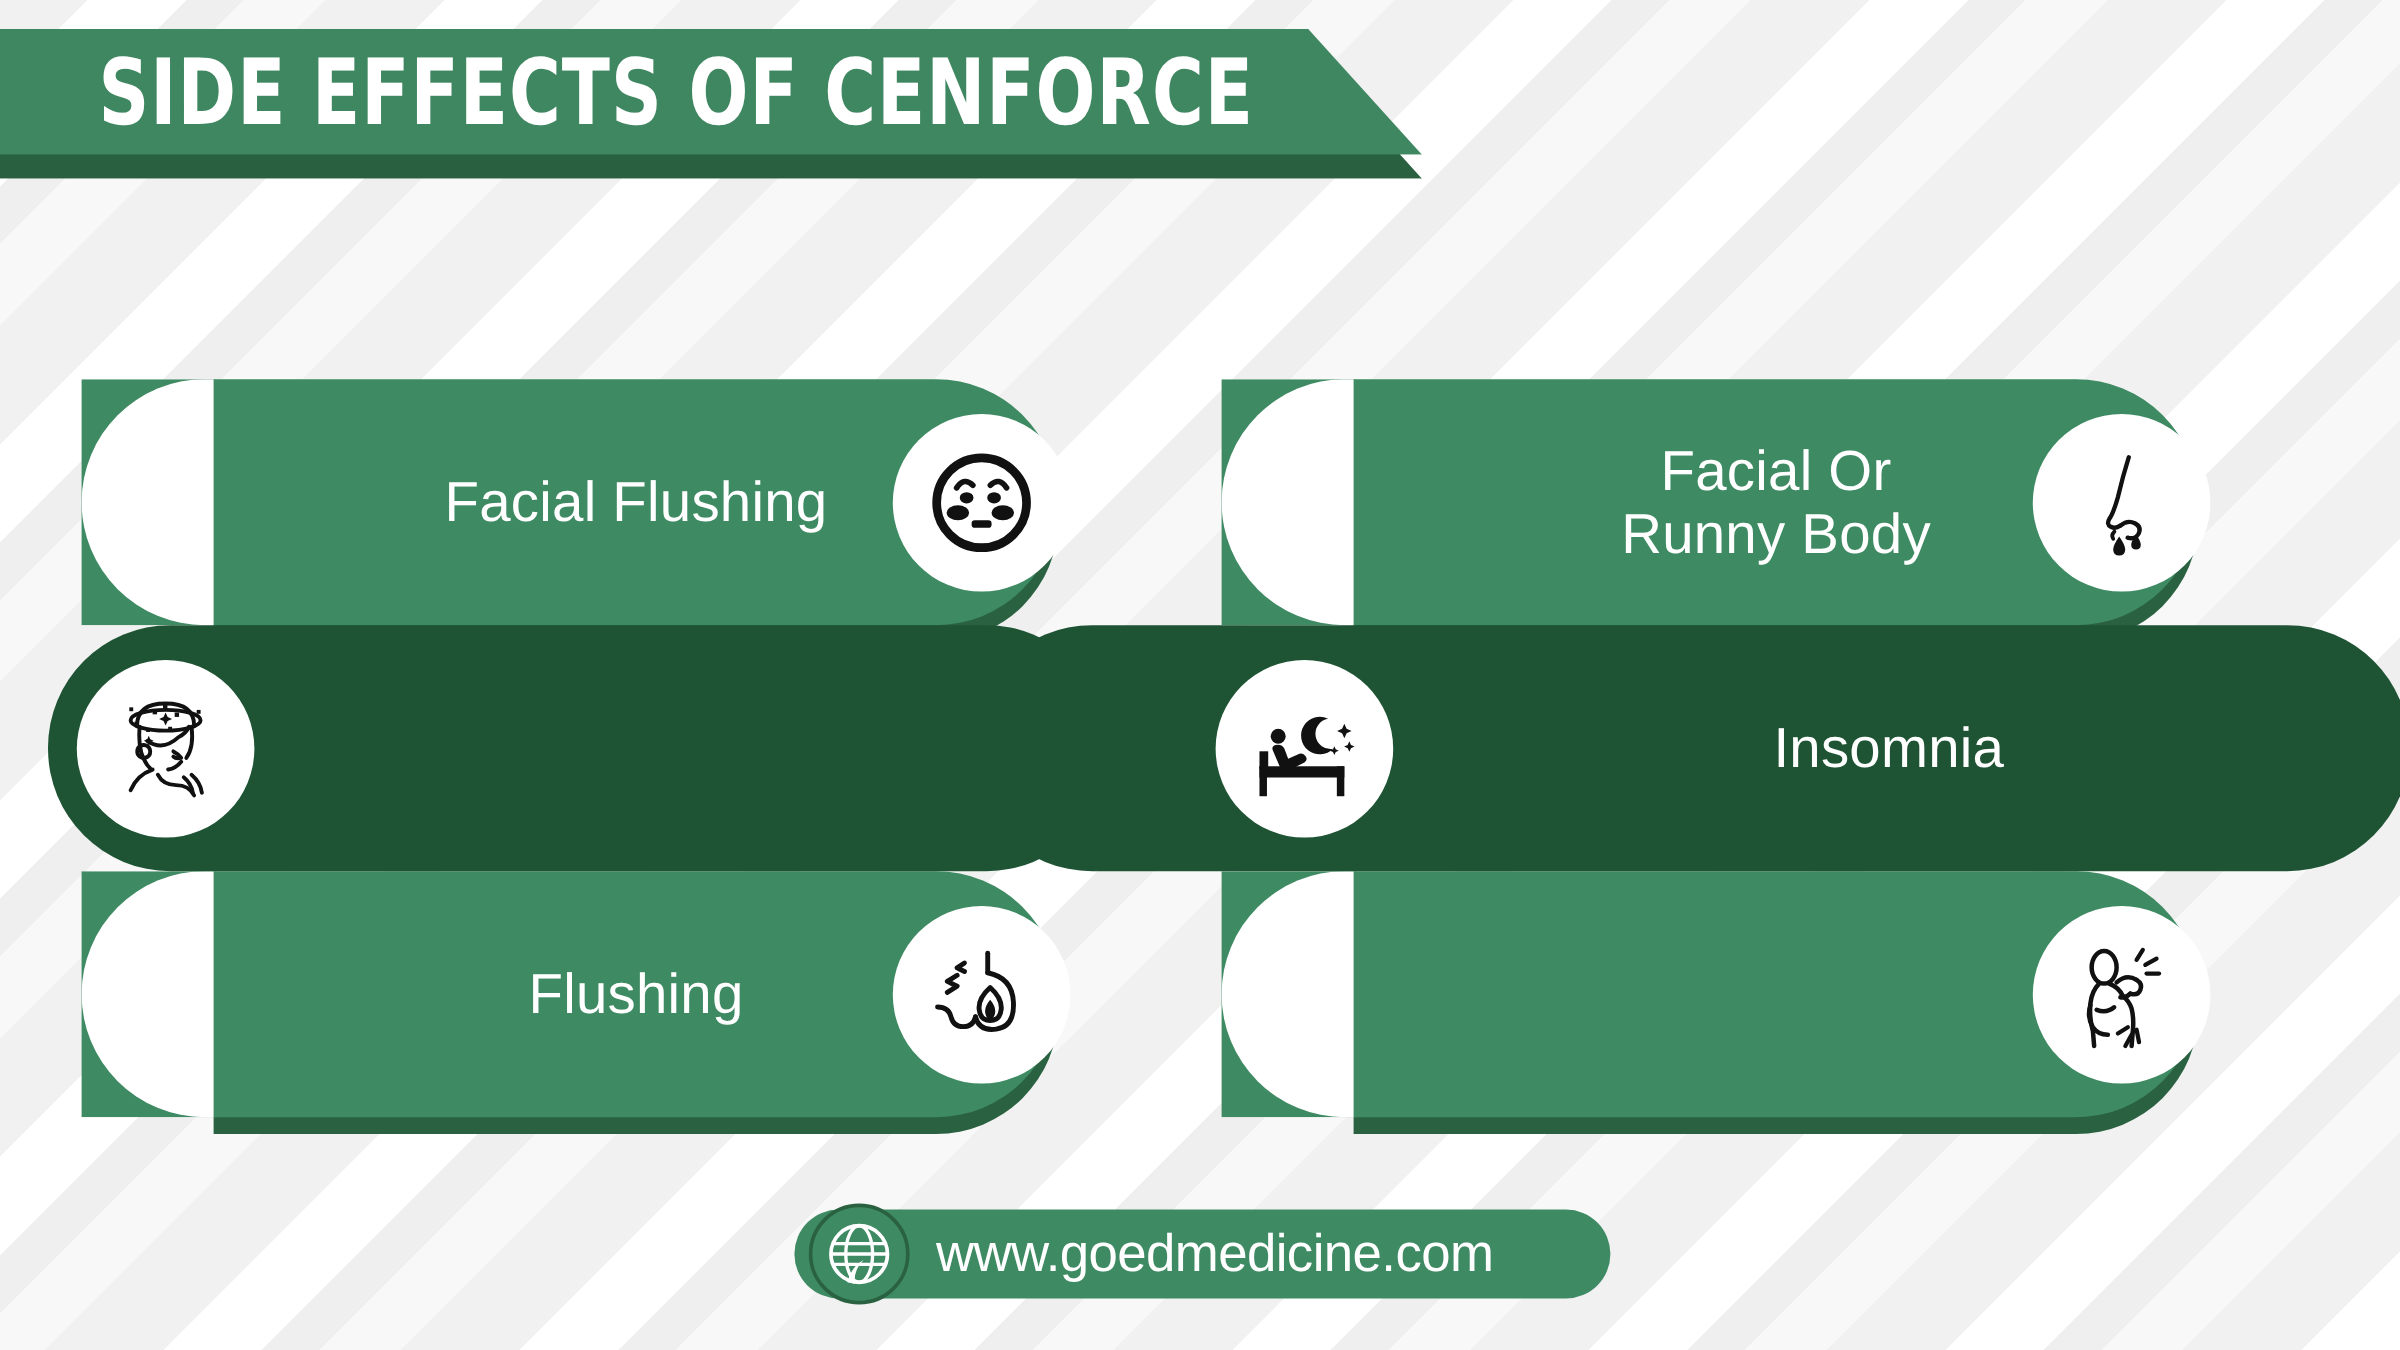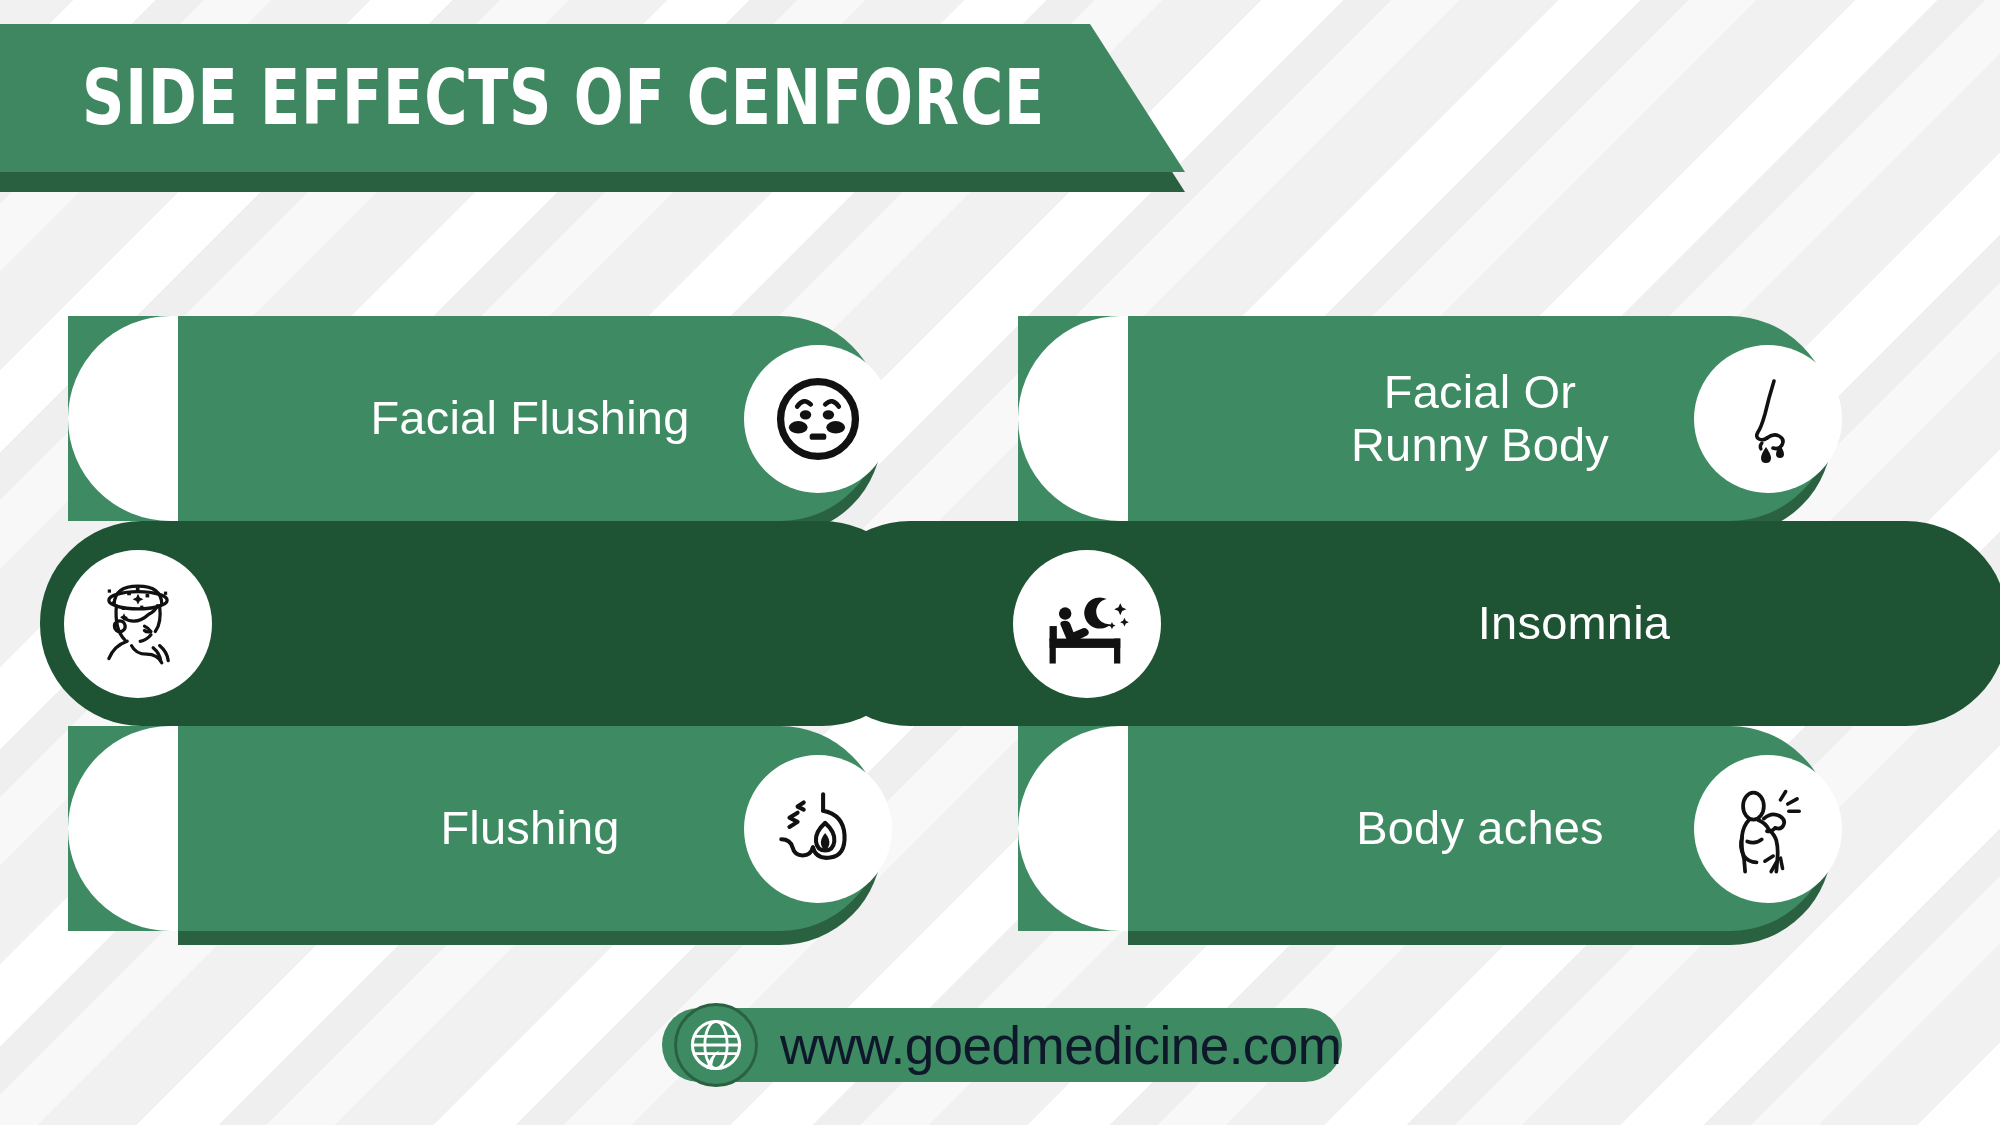--- a/index.html
+++ b/index.html
@@ -33,21 +33,21 @@
       #efefef 210px
     );
   }
 
   
   #header-banner {
     position: absolute;
     left: 0;
     top: 24px;
     width: 1185px;
-    height: 148px;
+    height: 105px;
   }
   #header-shadow {
     position: absolute;
     left: 0;
     top: 20px;
     width: 100%;
     height: 100%;
     background: #29603F;
     clip-path: polygon(0 0, 1090px 0, 1185px 100%, 0 100%);
   }
@@ -200,22 +200,22 @@
     left: 662px;
     top: 1008px;
     width: 680px;
     height: 74px;
     background: #3E8A63;
     border-radius: 37px;
     display: flex;
     align-items: center;
   }
   #footer-url {
-    color: #0f172a;
-    font-size: 53px;
+    color: #ffffff;
+    font-size: 44px;
     font-weight: 400;
     letter-spacing: -0.5px;
     margin-left: 118px;
   }
   #footer-globe {
     position: absolute;
     left: 12px;
     top: 50%;
     transform: translateY(-50%);
     width: 84px;
@@ -358,21 +358,20 @@
             <path d="M74 48 l1.1 2.4 l2.4 1.1 l-2.4 1.1 l-1.1 2.4 l-1.1 -2.4 l-2.4 -1.1 l2.4 -1.1 z"></path>
           </g>
         </svg>
       </div>
     </div>
 
     <div class="pill-row pill-light row-a" style="top:410px;">
       <div class="pill-shadow"></div>
       <div class="notch-left"></div>
       <div class="pill-body"></div>
-      <div class="pill-label">Body aches</div>
       <div class="icon-bubble" style="right:-10px;">
         <svg width="104" height="104" viewBox="0 0 100 100">
           <g fill="none" stroke="#111" stroke-width="3.6" stroke-linecap="round" stroke-linejoin="round">
             <ellipse cx="36" cy="28" rx="10" ry="13"></ellipse>
             <path d="M32 41 q-6 6 -7 16 q-1 12 2 22 l1 12"></path>
             <path d="M40 41 q8 3 11 10"></path>
             <path d="M25 58 q-3 10 2 18 q4 6 12 6"></path>
             <path d="M51 51 q5 4 7 10 q2 8 1 18 l-1 12"></path>
             <path d="M46 40 q8 -7 16 -2"></path>
             <path d="M62 38 q5 3 3 8 q-2 5 -8 3"></path>

